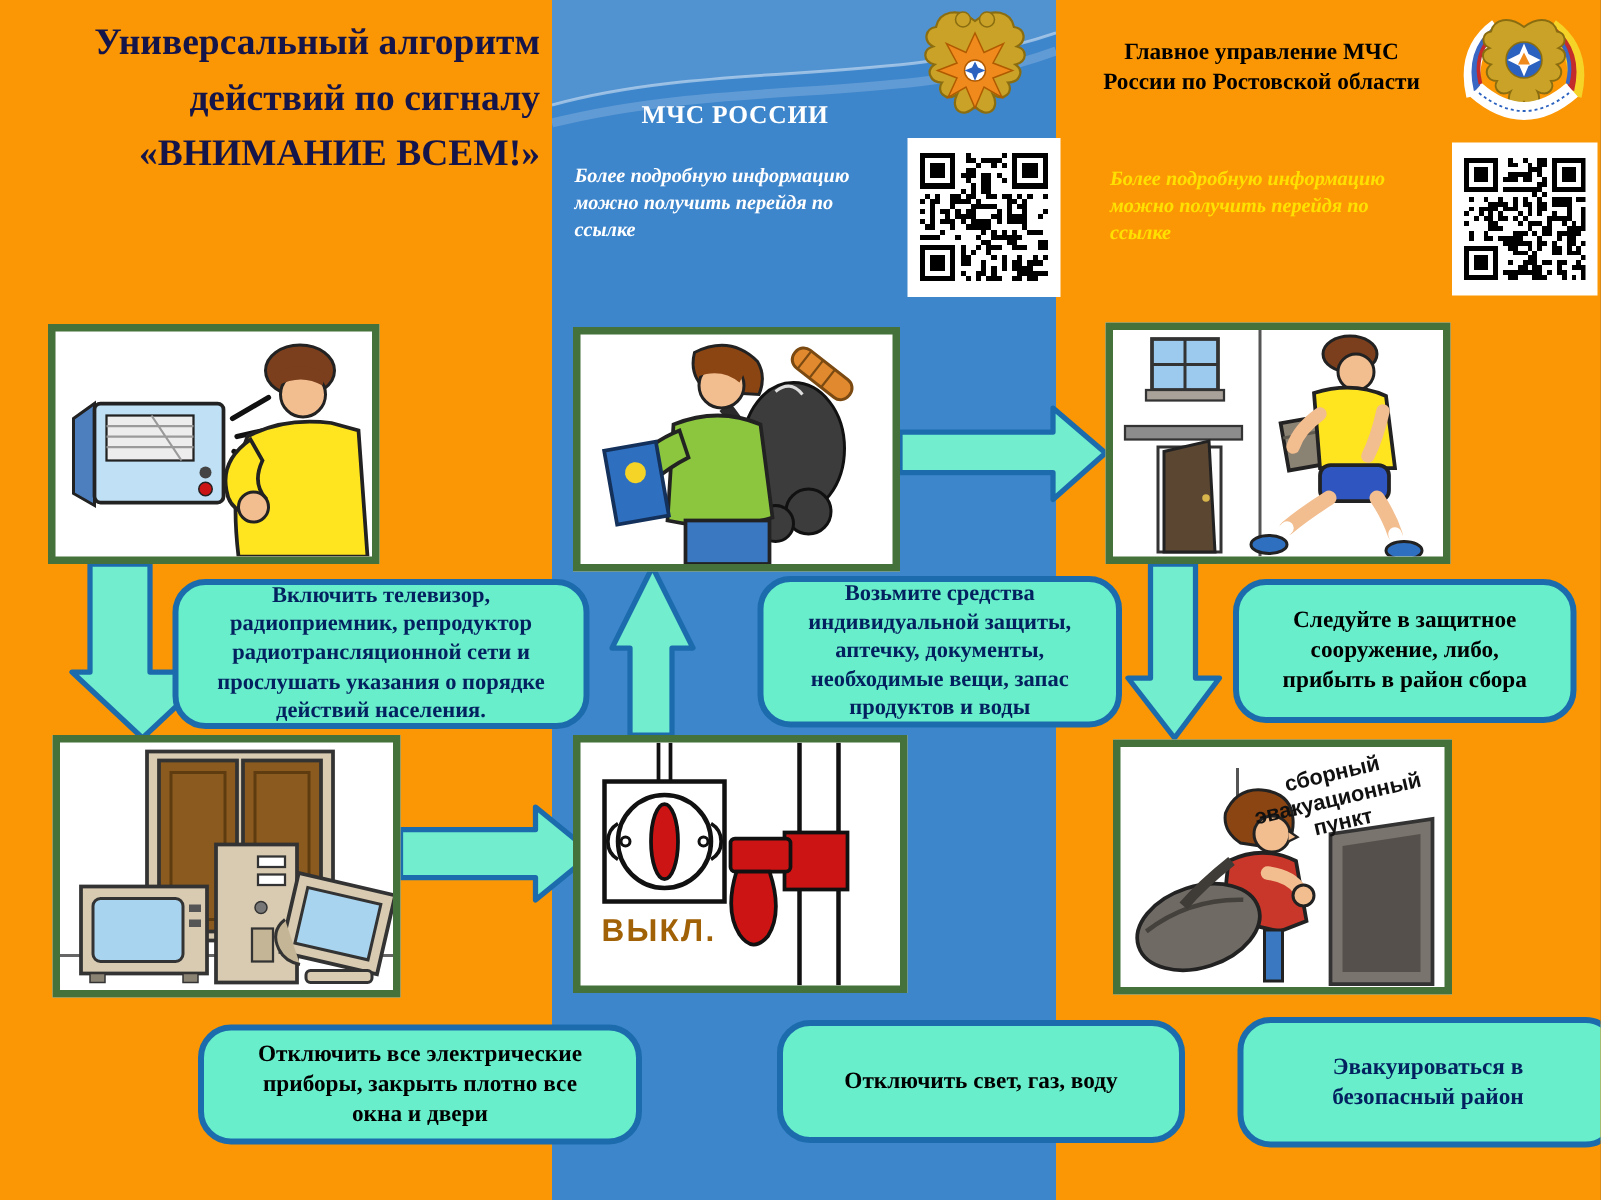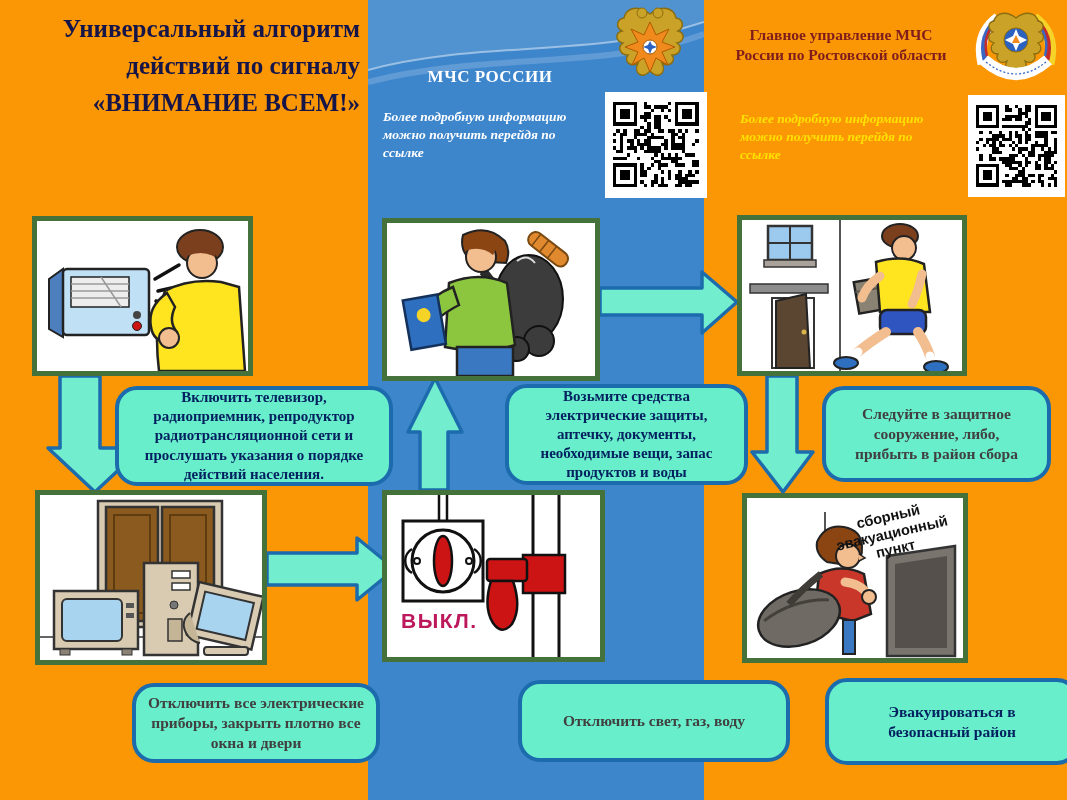--- a/index.html
+++ b/index.html
@@ -7,39 +7,39 @@
   #poster { position:relative; width:1067px; height:800px; overflow:hidden; background:#FB9705; }
   .abs { position:absolute; }
   .col { position:absolute; top:0; height:800px; }
   .preline { white-space:pre-line; }
 
   .poster-title { left:8px; top:10px; width:352px; font-size:25px; font-weight:700;
     text-align:right; line-height:1.48; color:#15154A; }
 
   .org-center { left:400px; top:24px; width:180px; text-align:center; color:#FFFFFF;
     font-size:17px; font-weight:700; letter-spacing:.5px;margin-top:43px; }
-  .org-right { left:726px; top:25px; width:230px; text-align:center; color:#7f1d1d;
+  .org-right { left:726px; top:25px; width:230px; text-align:center; color:#000000;
     font-size:15.5px; font-weight:700; line-height:1.3; }
   .qr-hint { font-style:italic; font-weight:700; font-size:13.5px; line-height:1.35; text-align:left; }
   .qr-hint.center { left:383px; top:108px; width:230px; color:#FFFFFF; }
   .qr-hint.right  { left:740px; top:110px; width:205px; color:#FFE100; }
 
   .qr-plate { background:#FFFFFF; display:flex; align-items:center; justify-content:center; }
   .qr-plate svg { width:84%; height:84%; }
 
   .panel { background:#FFFFFF; border:5px solid #45713B; overflow:hidden; }
   .panel svg { display:block; width:100%; height:100%; }
 
   .tbox { background:#68EECB; border:4px solid #1C6CAD; border-radius:22px;
     display:flex; align-items:center; justify-content:center; text-align:center;
     font-weight:700; color:#03205F; line-height:1.27; padding:4px 8px; white-space:pre-line; }
-  .dark-text { color:#404040;border-radius:22px; }
+  .dark-text { color:#000000;border-radius:22px; }
 
   .switch-label { font-family:"Liberation Sans","DejaVu Sans",sans-serif; font-weight:700;
-    font-size:21px; letter-spacing:1.5px; color:#be185d; }
+    font-size:21px; letter-spacing:1.5px; color:#a16207; }
   .sign-text { font-family:"Liberation Sans","DejaVu Sans",sans-serif; font-weight:700;
     font-size:14.5px; line-height:1.15; color:#111; text-align:center;
     transform:rotate(-13deg); white-space:pre-line; }
 
   #arrows { left:0; top:0; pointer-events:none; }
 </style>
 </head>
 <body>
 
 <div id="poster">
@@ -677,27 +677,27 @@
 эвакуационный
 пункт</div>
   </div>
 
   <div class="abs tbox" style="left:115px;top:386px;width:278px;height:100px;font-size:15px;">Включить телевизор,
 радиоприемник, репродуктор
 радиотрансляционной сети и
 прослушать указания о порядке
 действий населения.</div>
   <div class="abs tbox" style="left:505px;top:384px;width:243px;height:101px;font-size:15px;">Возьмите средства
-электрические защиты,
+индивидуальной защиты,
 аптечку, документы,
 необходимые вещи, запас
 продуктов и воды</div>
   <div class="abs tbox dark-text" style="left:822px;top:386px;width:229px;height:96px;font-size:15.5px;">Следуйте в защитное
 сооружение, либо,
 прибыть в район сбора</div>
-  <div class="abs tbox dark-text" style="left:132px;top:683px;width:248px;height:80px;font-size:15.5px;">Отключить все электрические
+  <div class="abs tbox dark-text" style="left:132px;top:683px;width:296px;height:80px;font-size:15.5px;">Отключить все электрические
 приборы, закрыть плотно все
 окна и двери</div>
   <div class="abs tbox dark-text" style="left:518px;top:680px;width:272px;height:82px;font-size:15.5px;">Отключить свет, газ, воду</div>
   <div class="abs tbox" style="left:825px;top:678px;width:254px;height:87px;font-size:15.5px;">Эвакуироваться в
 безопасный район</div>
 
 </div>
 
 </body></html>

